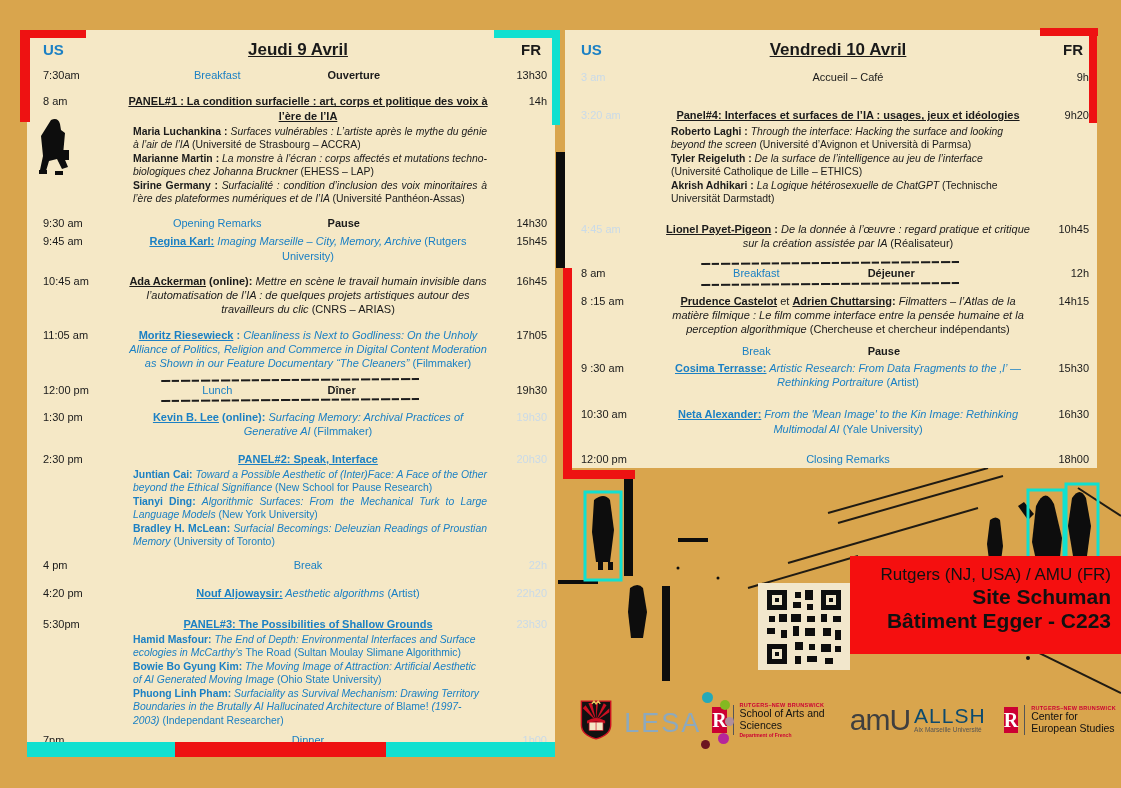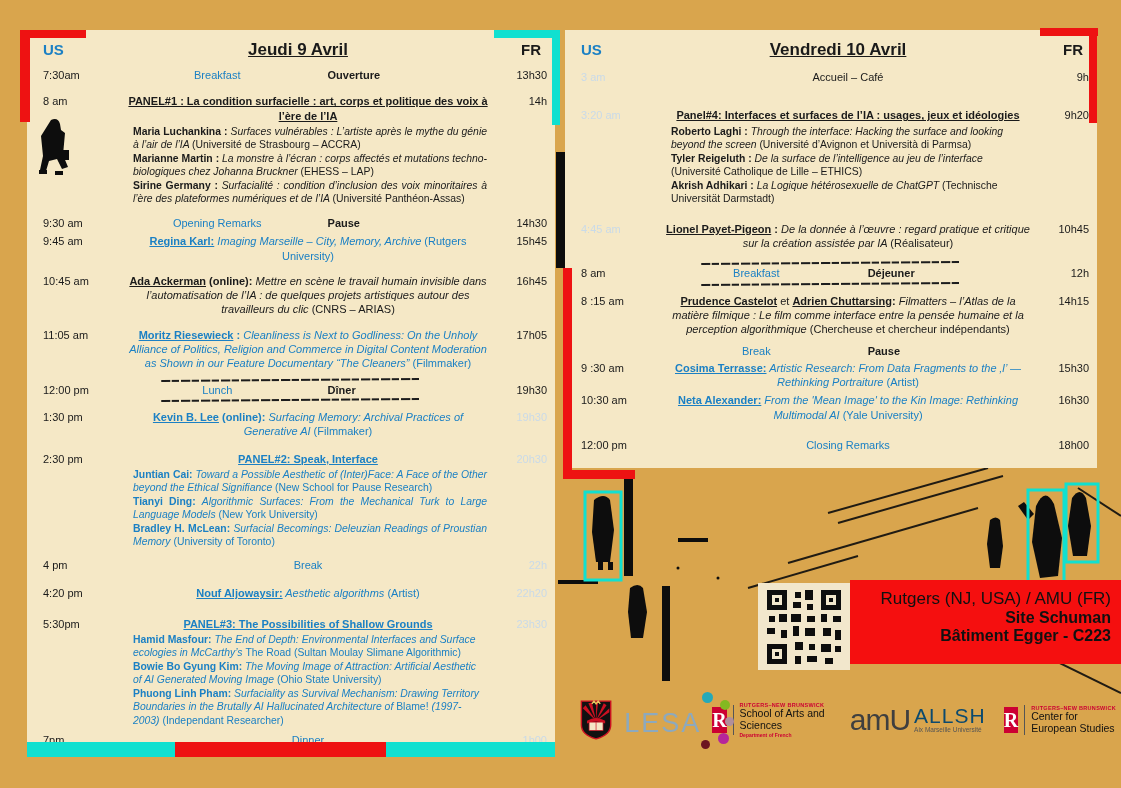--- a/index.html
+++ b/index.html
@@ -35,24 +35,24 @@
   .red{background:#ee1212;}
   .cyan{background:#10e0d0;}
   .black{background:#0c0c0c;}
   #bottom-tricolor{position:absolute;left:0;bottom:0;width:100%;height:15px;display:flex;}
   #bottom-tricolor .seg1{width:28%;background:#10e0d0;}
   #bottom-tricolor .seg2{width:40%;background:#ee1212;}
   #bottom-tricolor .seg3{width:32%;background:#10e0d0;}
   #street-art{position:absolute;left:558px;top:468px;width:563px;height:230px;z-index:0;}
   #qr-wrap{position:absolute;left:758px;top:583px;width:92px;height:87px;background:#f2e7cc;
            display:flex;align-items:center;justify-content:center;z-index:2;}
-  #location-box{position:absolute;left:850px;top:580px;width:271px;height:84px;background:#f50f0f;
+  #location-box{position:absolute;left:850px;top:556px;width:271px;height:98px;background:#f50f0f;
     z-index:2;box-sizing:border-box;padding:9px 10px 0 0;text-align:right;color:#111;}
   #location-box .l1{font-size:17px;}
-  #location-box .l2,#location-box .l3{font-size:16px;font-weight:bold;}
+  #location-box .l2,#location-box .l3{font-size:21px;font-weight:bold;}
   #logos{position:absolute;left:580px;top:682px;width:541px;height:76px;z-index:2;display:flex;align-items:center;}
   #lesa-block{position:relative;margin-left:12px;width:100px;height:60px;}
   #lesa-text{position:absolute;left:0;top:18px;font-size:27px;letter-spacing:2px;color:#8da9bd;font-weight:normal;}
   .dot{position:absolute;border-radius:50%;}
   .rlogo{display:flex;align-items:center;margin-left:18px;}
   .rblock{width:22px;height:26px;background:#cc0033;color:#fff;font-weight:bold;font-size:20px;
           display:flex;align-items:center;justify-content:center;font-family:"Liberation Serif",serif;}
   .rdivider{width:1px;height:30px;background:#555;margin:0 6px;}
   .rtext .tiny{color:#cc0033;font-size:5.5px;font-weight:bold;letter-spacing:.3px;}
   .rtext .big{color:#111;font-size:10.5px;font-weight:normal;line-height:1.1;}
@@ -288,21 +288,21 @@
 
   <div class="row" style="margin-bottom:2px">
     <span class="tus"></span>
     <div class="c dual">
         <span class="en">Break</span>
         <span class="frl">Pause</span>
       </div>
     <span class="tfr"></span>
   </div>
 
-  <div class="row" style="margin-bottom:4px">
+  <div class="row" style="margin-bottom:18px">
     <span class="tus">9 :30 am</span>
     <div class="c talk blue"><span class="nm">Cosima Terrasse:</span><span class="it"> Artistic Research: From Data Fragments to the ‚I’ — Rethinking Portraiture </span><span>(Artist)</span></div>
     <span class="tfr">15h30</span>
   </div>
 
   <div class="row" style="margin-bottom:16px">
     <span class="tus">10:30 am</span>
     <div class="c talk blue"><span class="nm">Neta Alexander:</span><span class="it"> From the 'Mean Image' to the Kin Image: Rethinking Multimodal AI </span><span>(Yale University)</span></div>
     <span class="tfr">16h30</span>
   </div>

